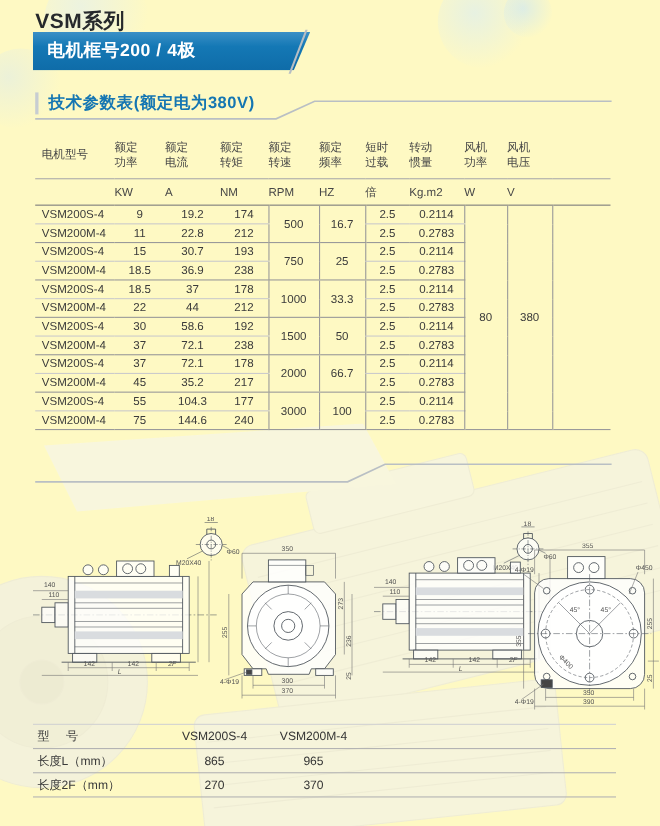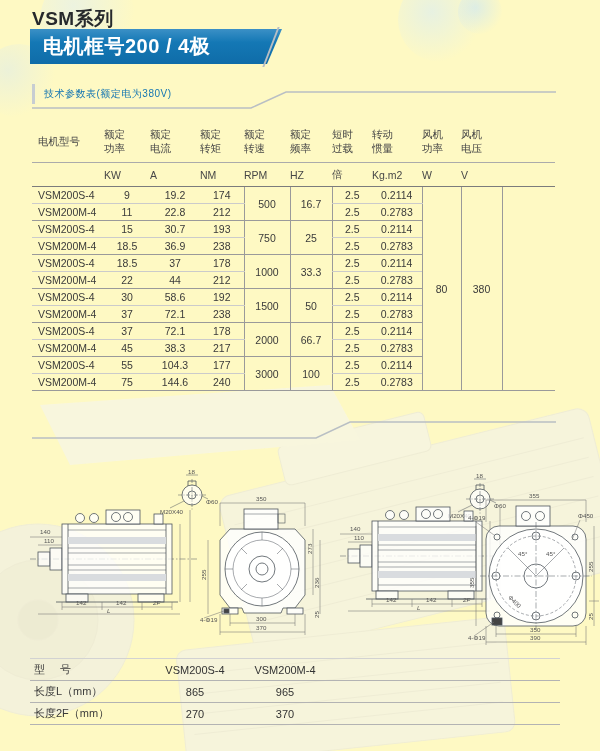--- a/index.html
+++ b/index.html
@@ -10,24 +10,24 @@
   .bubble{position:absolute;border-radius:50%;pointer-events:none;}
   .b1{left:40px;top:-28px;width:96px;height:96px;background:radial-gradient(circle at 35% 35%, rgba(222,238,247,.55), rgba(222,238,247,0) 70%);}
   .b2{left:-18px;top:44px;width:74px;height:74px;background:radial-gradient(circle at 35% 35%, rgba(214,232,243,.45), rgba(214,232,243,0) 70%);}
   .b3{left:398px;top:-22px;width:84px;height:84px;background:radial-gradient(circle at 40% 40%, rgba(216,236,246,.6), rgba(216,236,246,0) 72%);}
   .b4{left:458px;top:-10px;width:44px;height:44px;background:radial-gradient(circle at 40% 40%, rgba(205,231,244,.65), rgba(205,231,244,0) 75%);}
   
   .series-title{left:32px;top:6px;font-size:19px;font-weight:600;color:#26292c;letter-spacing:.5px;}
   
   .banner{left:30px;top:29px;width:252px;height:35px;background:linear-gradient(180deg,#3b90c6 0%,#1478b5 38%,#0f6ca8 100%);
     clip-path:polygon(0 0,100% 0,calc(100% - 15px) 100%,0 100%);
-    color:#fff;font-size:20px;font-weight:bold;line-height:35px;padding-left:13px;box-sizing:border-box;letter-spacing:.5px;}
+    color:#fff;font-size:16px;font-weight:bold;line-height:35px;padding-left:13px;box-sizing:border-box;letter-spacing:.5px;}
   .banner-slash{left:258px;top:27px;width:12px;height:40px;border-right:2px solid #b7bec4;transform:skewX(-21deg);}
   
-  .sec-head{font-size:10px;font-weight:normal;color:#1576b2;letter-spacing:.5px;padding-left:9px;border-left:3px solid #c7cdd2;line-height:20px;}
+  .sec-head{font-size:15px;font-weight:bold;color:#1576b2;letter-spacing:.5px;padding-left:9px;border-left:3px solid #c7cdd2;line-height:20px;}
   .sec1{left:32px;top:84px;}
   .sec2{left:32px;top:414px;}
   .rule-svg{overflow:visible;}
   
   .spec-table{border-collapse:collapse;table-layout:fixed;width:523px;font-size:10.5px;color:#3a3a3a;border-bottom:1px solid #9a9a9a;}
   .spec-table th{font-weight:normal;font-size:10.5px;color:#474747;white-space:pre-line;line-height:1.3;vertical-align:middle;text-align:left;padding:2px 0 4px 0;}
   .spec-table th.model-h{text-align:left;padding-left:6px;}
   .spec-table tr.cnhead th{border-bottom:1px solid #ababab;height:32px;}
   .spec-table tr.units td{border-bottom:1.6px solid #7c7c7c;height:19px;text-align:left;color:#474747;padding:2px 0;}
   .spec-table tbody td{height:16px;text-align:center;padding:0;}
@@ -231,21 +231,21 @@
         <td class="sep">72.1</td>
         <td class="sep">178</td>
         <td class="vl mergedsp" rowspan="2">2000</td>
         <td class="vl mergedsp" rowspan="2">66.7</td>
         <td class="vl sep">2.5</td>
         <td class="sep">0.2114</td>
       </tr>
       <tr class="pairend">
         <td class="model sep">VSM200M-4</td>
         <td class="sep">45</td>
-        <td class="sep">38.3</td>
+        <td class="sep">35.2</td>
         <td class="sep">217</td>
         <td class="vl sep">2.5</td>
         <td class="sep">0.2783</td>
       </tr>
       <tr class="inner">
         <td class="model sep">VSM200S-4</td>
         <td class="sep">55</td>
         <td class="sep">104.3</td>
         <td class="sep">177</td>
         <td class="vl mergedsp" rowspan="2">3000</td>

